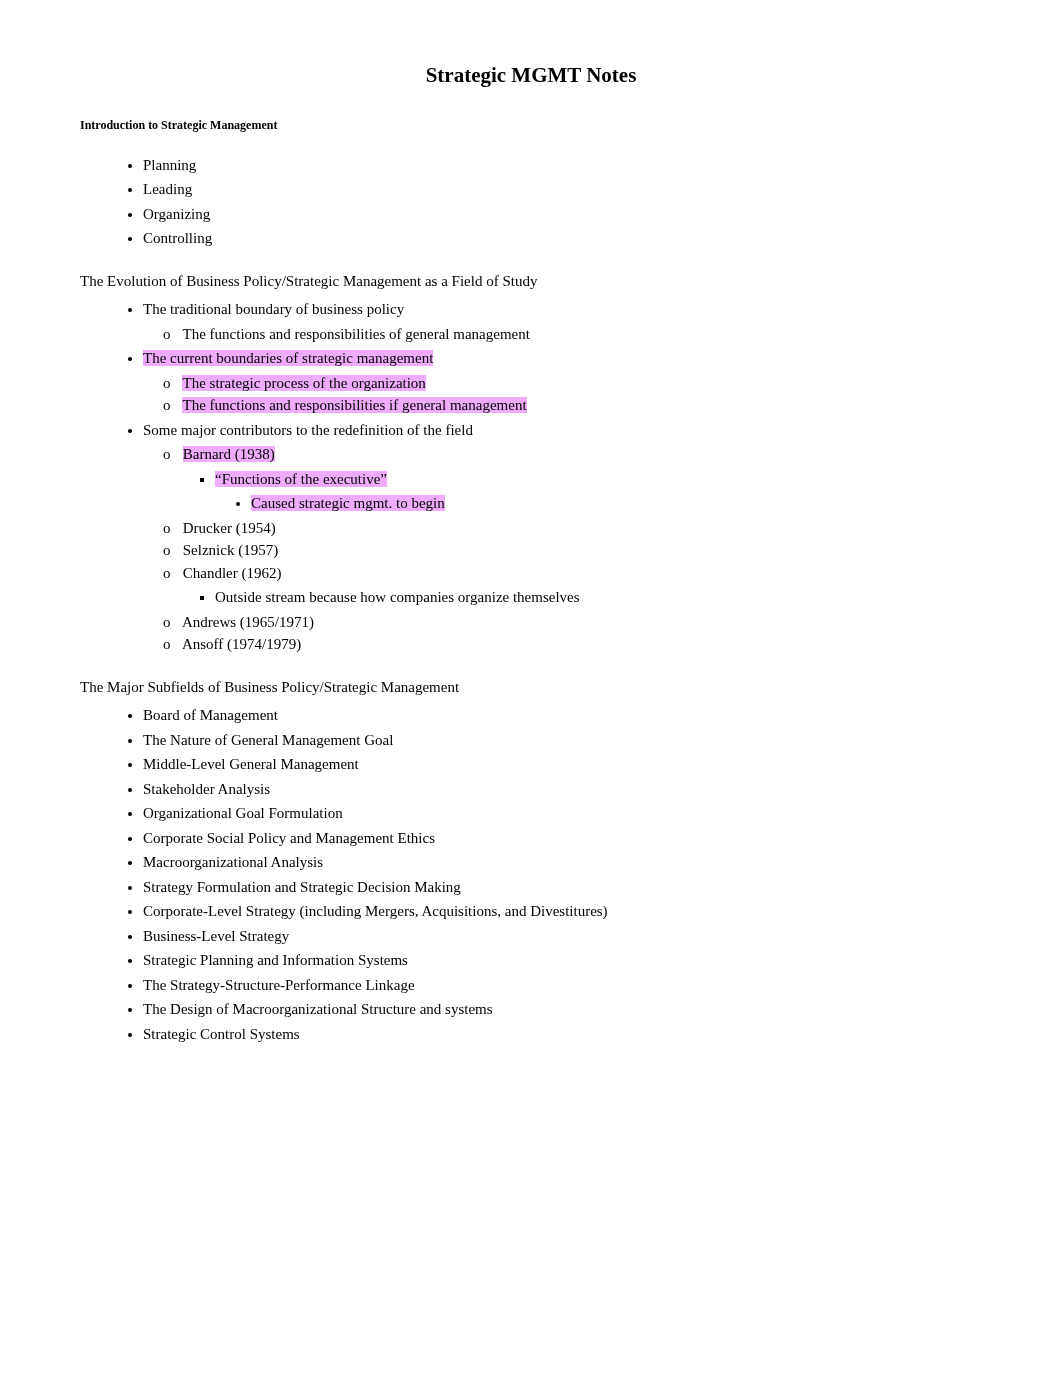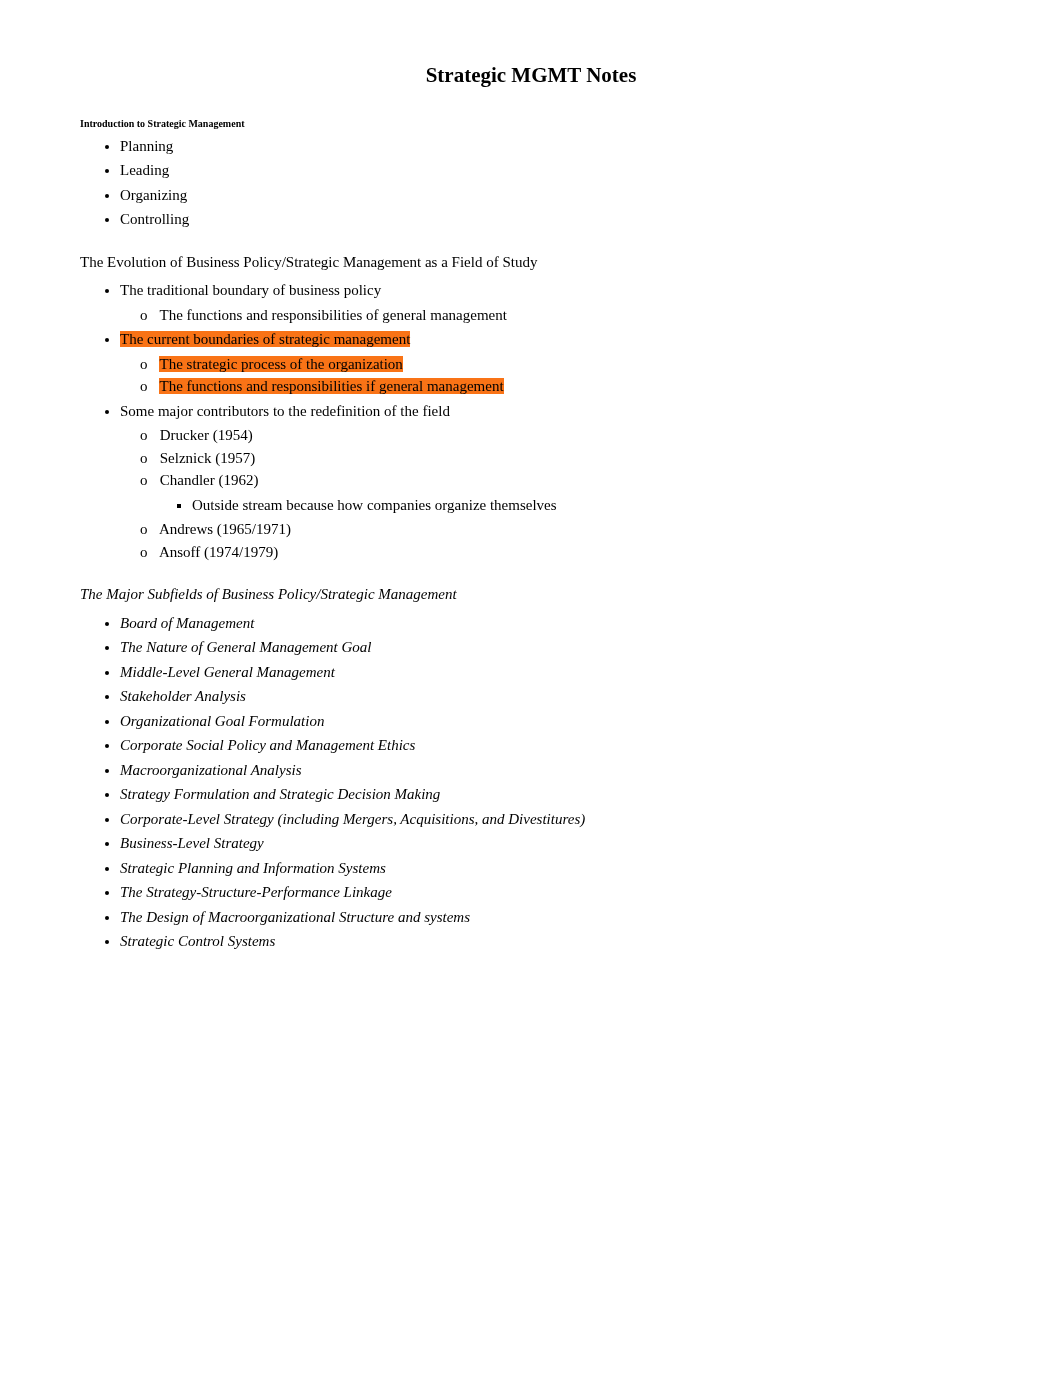--- a/index.html
+++ b/index.html
@@ -21,37 +21,38 @@
 
     .page-title {
       text-align: center;
       font-weight: bold;
       font-size: 21px;
       margin-bottom: 24px;
     }
 
     .section-heading {
       font-weight: bold;
-      font-size: 10px;
-      margin-bottom: 4px;
+      font-size: 12px;
+      margin-bottom: 20px;
     }
 
     .paragraph {
       margin-bottom: 6px;
       font-size: 15px;
     }
 
     ul.level1 {
       list-style-type: disc;
       padding-left: 40px;
       margin-bottom: 4px;
     }
 
     ul.level1 > li {
       margin-bottom: 2px;
+      margin-left: 23px;
     }
 
     ul.level2 {
       list-style-type: none;
       padding-left: 36px;
       margin-top: 2px;
       margin-bottom: 2px;
     }
 
     ul.level2 > li::before {
@@ -69,34 +70,33 @@
     }
 
     ul.level4 {
       list-style-type: disc;
       padding-left: 36px;
       margin-top: 2px;
       margin-bottom: 2px;
     }
 
     .highlight {
-      background-color: #f97316;
+      background-color: #f0abfc;
     }
 
     .section-block {
       margin-bottom: 20px;
     }
 
     .intro-block {
       margin-bottom: 20px;
     }
 
     .subfields-block {
       margin-bottom: 20px;
-      font-style: italic;
     }
   </style>
 </head>
 <body>
 
 <div class="page-title">Strategic MGMT Notes</div>
 
 <div class="intro-block">
   <div class="section-heading">Introduction to Strategic Management</div>
 
@@ -131,20 +131,33 @@
           <li>
             <span class="highlight">The functions and responsibilities if general management</span>
           </li>
         </ul>
       </li>
 
       <li>
         <span>Some major contributors to the redefinition of the field</span>
         <ul class="level2">
 
+          <li>
+            <span class="highlight">Barnard (1938)</span>
+            <ul class="level3">
+              <li>
+                <span class="highlight">“Functions of the executive”</span>
+                <ul class="level4">
+                  <li>
+                    <span class="highlight">Caused strategic mgmt. to begin</span>
+                  </li>
+                </ul>
+              </li>
+            </ul>
+          </li>
 
           <li>
             <span>Drucker (1954)</span>
           </li>
 
           <li>
             <span>Selznick (1957)</span>
           </li>
 
           <li>

